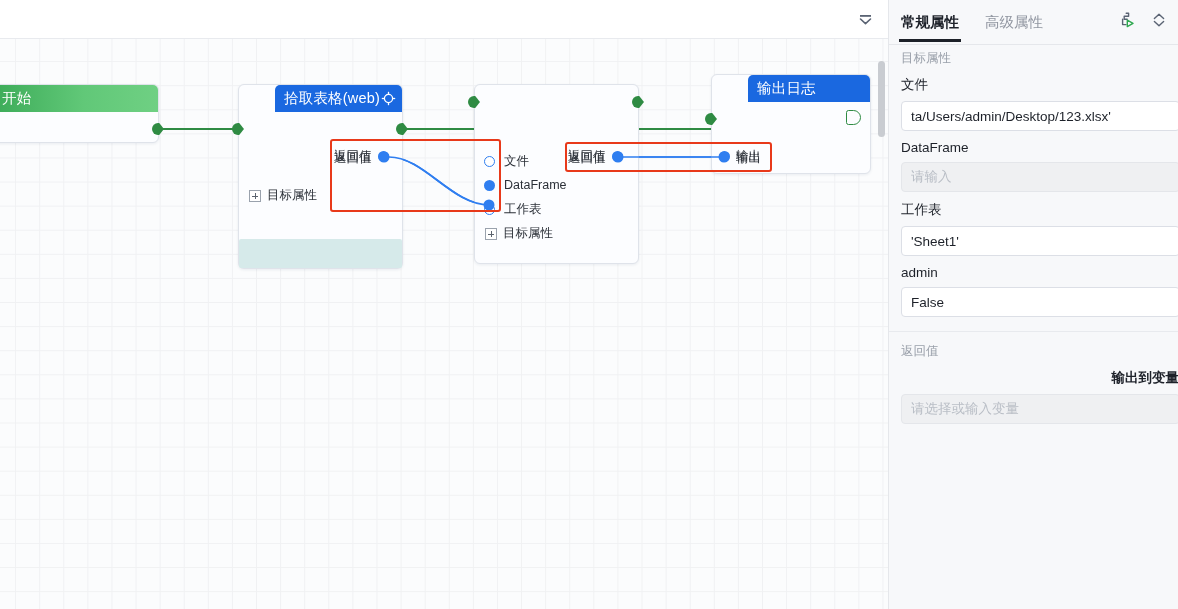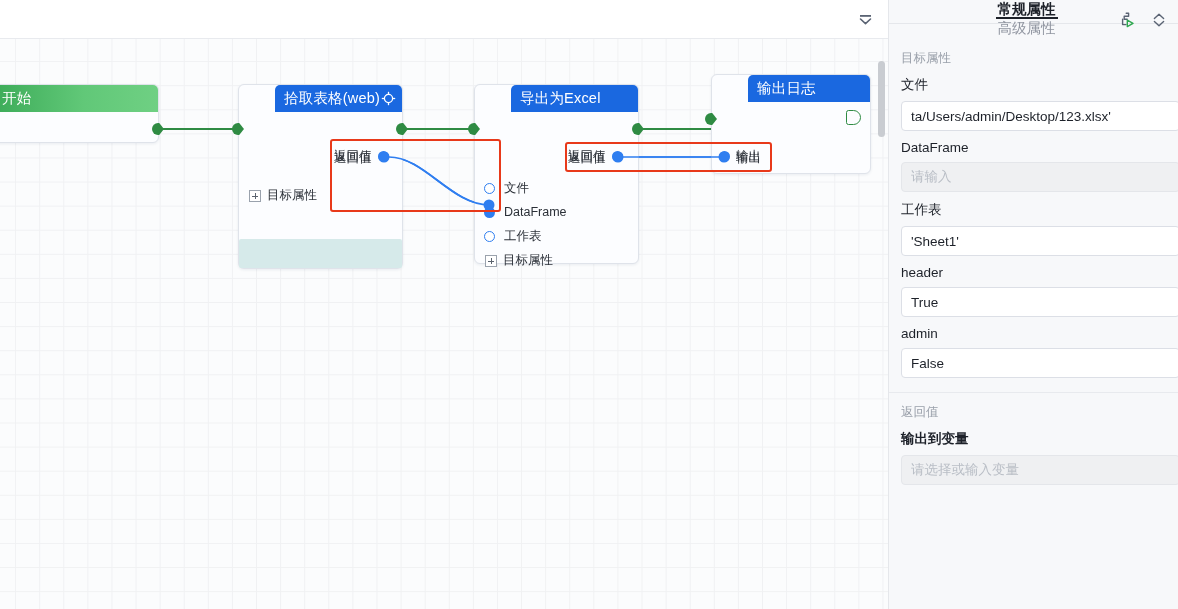--- a/index.html
+++ b/index.html
@@ -199,27 +199,26 @@
   
   .props {
     position: relative;
     width: 290px; height: 609px;
     background: #f7f8fa;
     border-left: 1px solid #e5e7eb;
     overflow: hidden;
   }
   .props-tabs {
     position: relative;
-    height: 24px;
+    height: 45px;
     background: #f7f8fa;
     border-bottom: 1px solid #e5e7eb;
     display: flex;
     align-items: center;
     padding-left: 12px;
-    flex-direction: column;
   }
   .tab {
     font-size: 14.5px;
     color: #9095a0;
     margin-right: 26px;
     cursor: pointer;
     position: relative;
     height: 39px;
     display: flex; align-items: center;
   }
@@ -254,21 +253,21 @@
     font-size: 12.5px;
     color: #9aa0aa;
     padding: 11px 0 0 12px;
   }
   .field { padding: 9px 0 0 12px; }
   .field-label {
     font-size: 13.5px;
     color: #1d2129;
     margin-bottom: 7px;
   }
-  .field-label.bold { font-weight: bold; }
+  .field-label.bold { font-weight: bold; text-align: right; }
   .field-input {
     height: 30px;
     background: #ffffff;
     border: 1px solid #dcdfe6;
     border-radius: 4px;
     display: flex;
     align-items: center;
     padding: 0 9px;
     font-size: 13.5px;
     color: #1d2129;
@@ -357,23 +356,20 @@
           </div>
           <div class="expander" style="left:10px; top:75px;">
             <span class="plusbox"></span>
             <span>目标属性</span>
           </div>
           <div class="node-footer-teal" style="left:0px; top:127px; width:163px; height:29px;"></div>
         </div>
       </div>
 
       <div class="node" style="left:474px; top:45px; width:165px; height:180px;">
-        <div class="node-head blue">
-          <span class="title">导出为Excel</span>
-        </div>
         <div class="node-body" style="height:152px;">
           <div class="port-row" style="left:-7px; top:8px;">
             <span class="dot-green"></span>
           </div>
           <div class="port-row" style="right:-6px; top:8px;">
             <span class="dot-green"></span>
           </div>
 
           <div class="port-row" style="left:9px; top:67px; gap:9px;">
             <span class="dot-blue hollow"></span>
@@ -482,24 +478,20 @@
       <div class="field">
         <div class="field-label">DataFrame</div>
         <div class="field-input disabled placeholder">请输入</div>
       </div>
 
       <div class="field">
         <div class="field-label">工作表</div>
         <div class="field-input">'Sheet1'</div>
       </div>
 
-      <div class="field">
-        <div class="field-label">header</div>
-        <div class="field-input">True</div>
-      </div>
 
       <div class="field">
         <div class="field-label">admin</div>
         <div class="field-input">False</div>
       </div>
 
       <div class="divider-line"></div>
 
       <div class="section-label">返回值</div>
 

